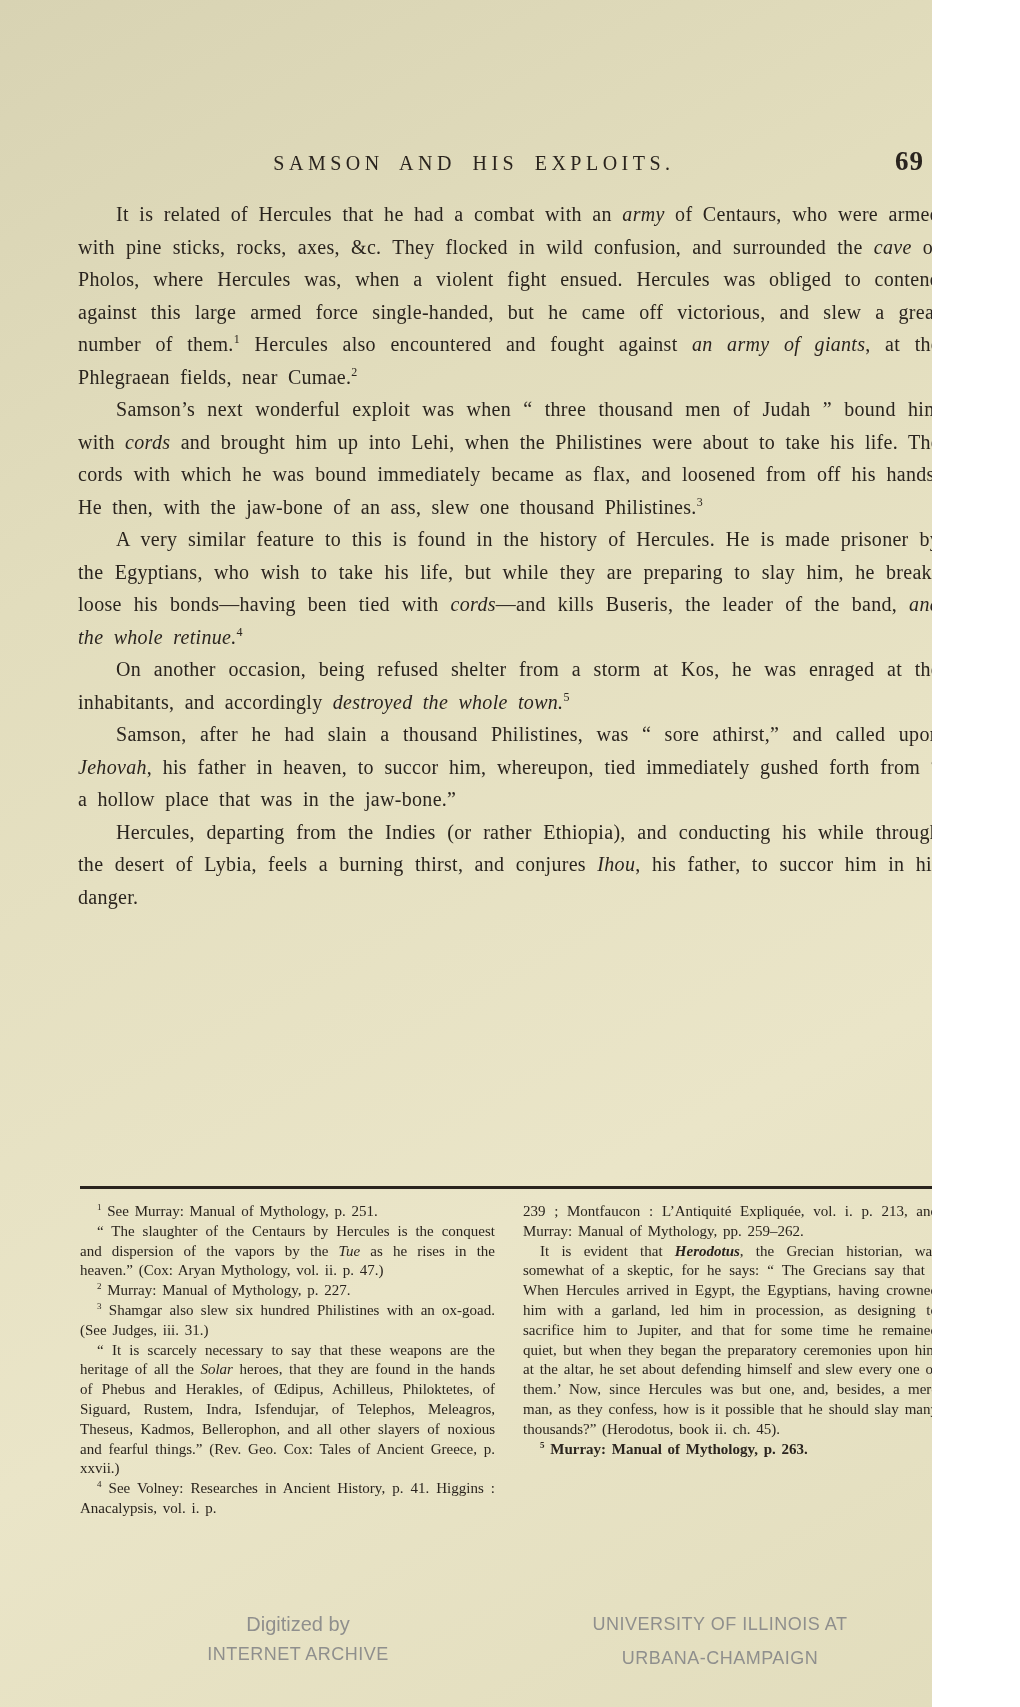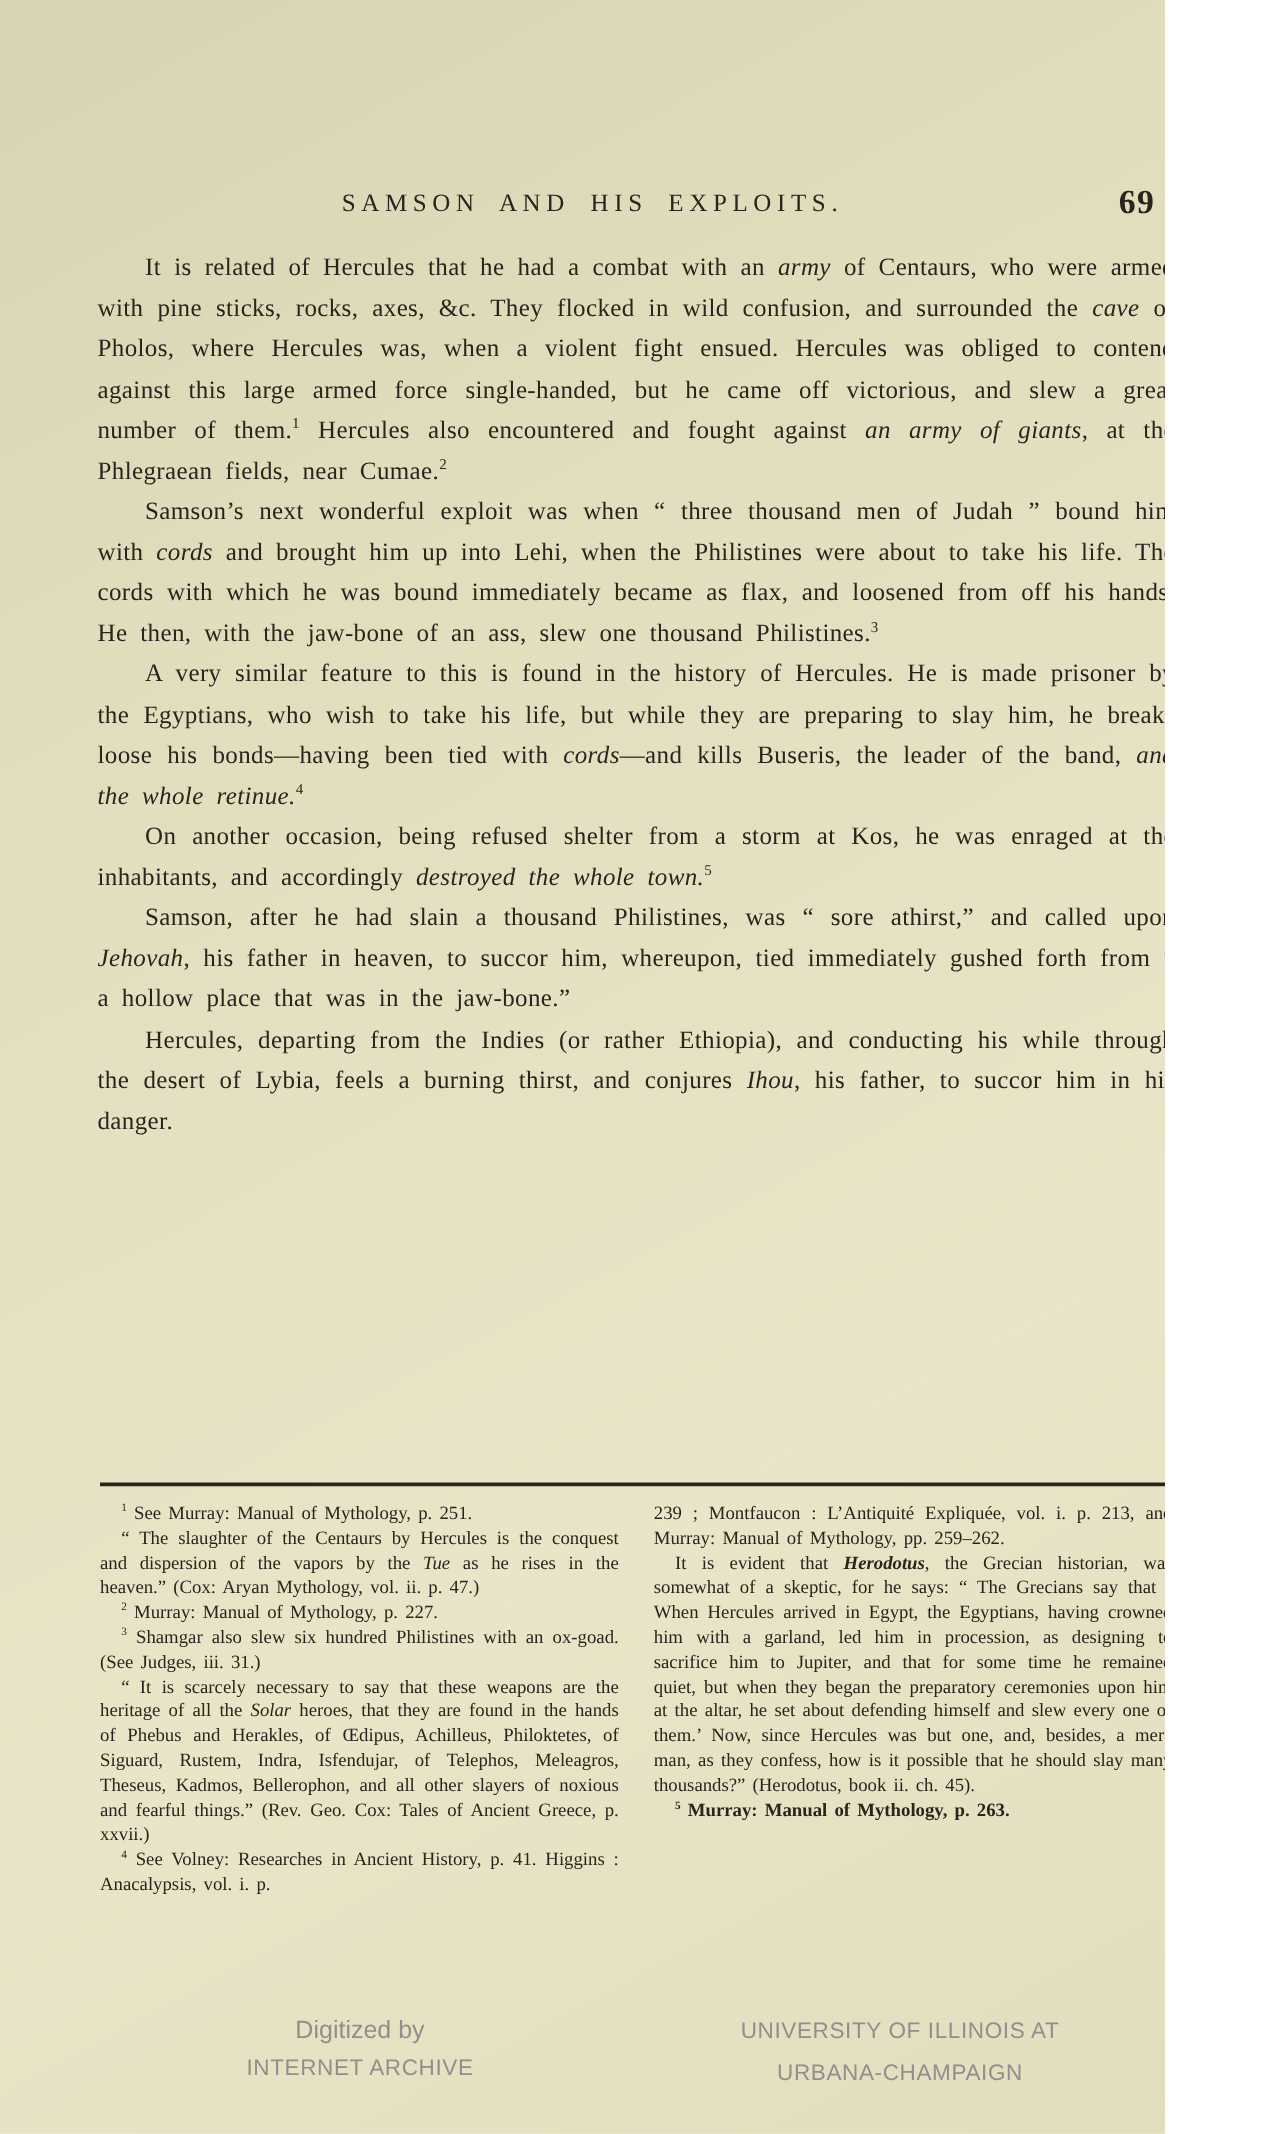--- a/index.html
+++ b/index.html
@@ -47,21 +47,21 @@
     text-align:justify;
     word-spacing:2px;
   }
   .fncol{width:421px;}
   .fncol p{margin:0;text-indent:17px;}
   .fncol p.noindent{text-indent:0;}
   sup{font-size:60%;line-height:0;}
   .it{font-style:italic;}
   .bd{font-weight:bold;}
   .footer-left{
-    position:absolute;top:1612px;left:136px;width:304px;
+    position:absolute;top:1612px;left:146px;width:304px;
     text-align:center;color:var(--watermark);
     font-family:"Liberation Sans","DejaVu Sans",sans-serif;
   }
   .footer-right{
     position:absolute;top:1606px;left:555px;width:330px;
     text-align:center;color:var(--watermark);
     font-family:"Liberation Sans","DejaVu Sans",sans-serif;
   }
   .wm-small{font-size:20px;line-height:24px;}
   .wm-large{font-size:18px;line-height:31px;margin-top:3px;letter-spacing:0.5px;}

